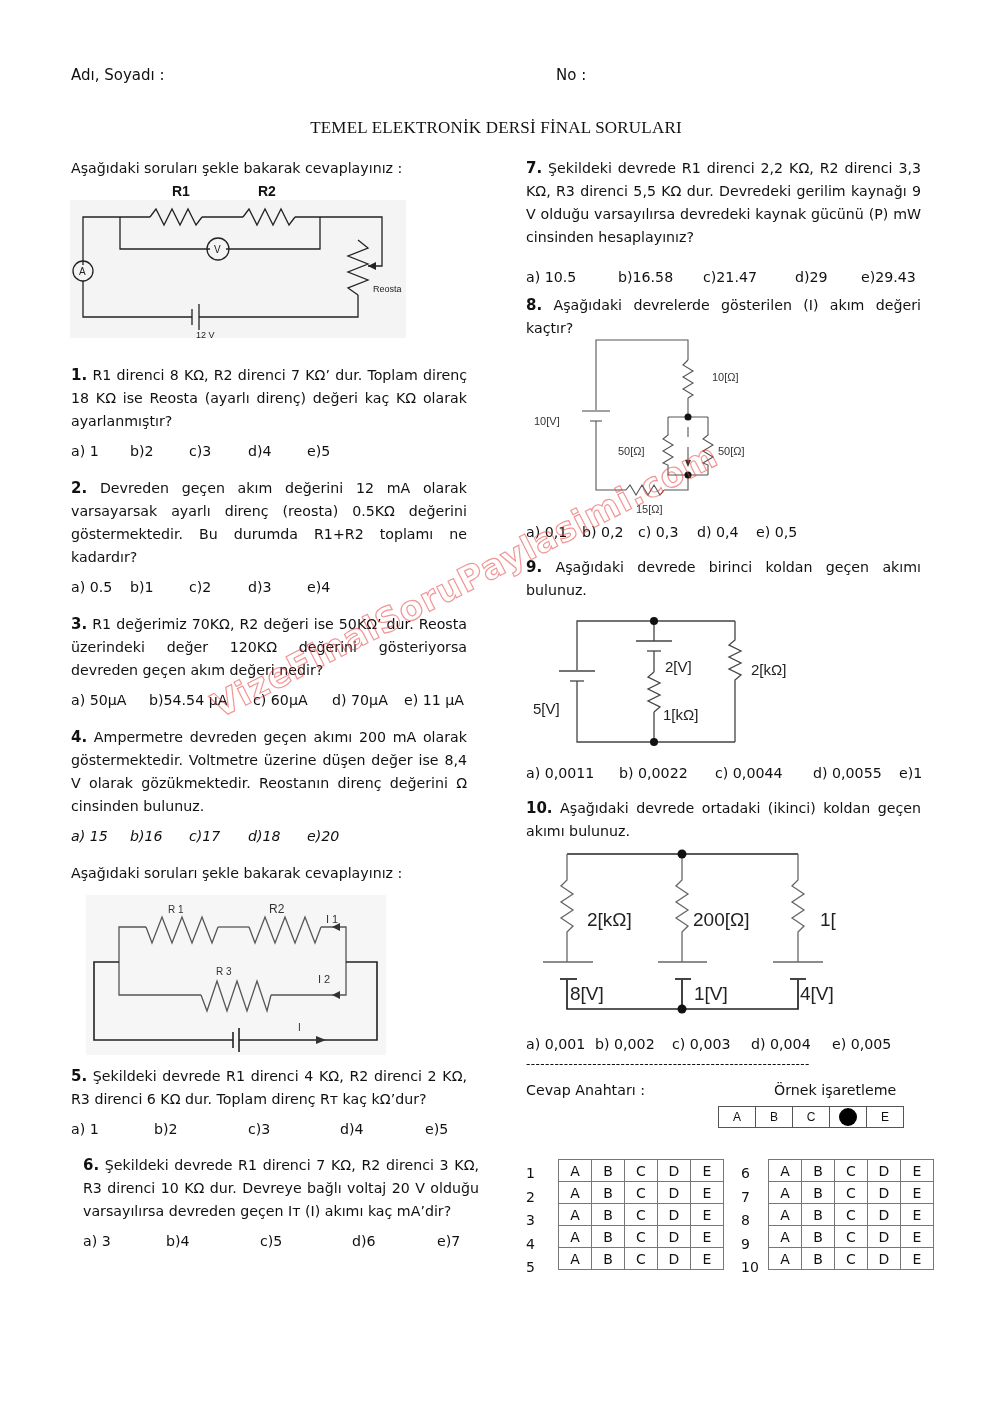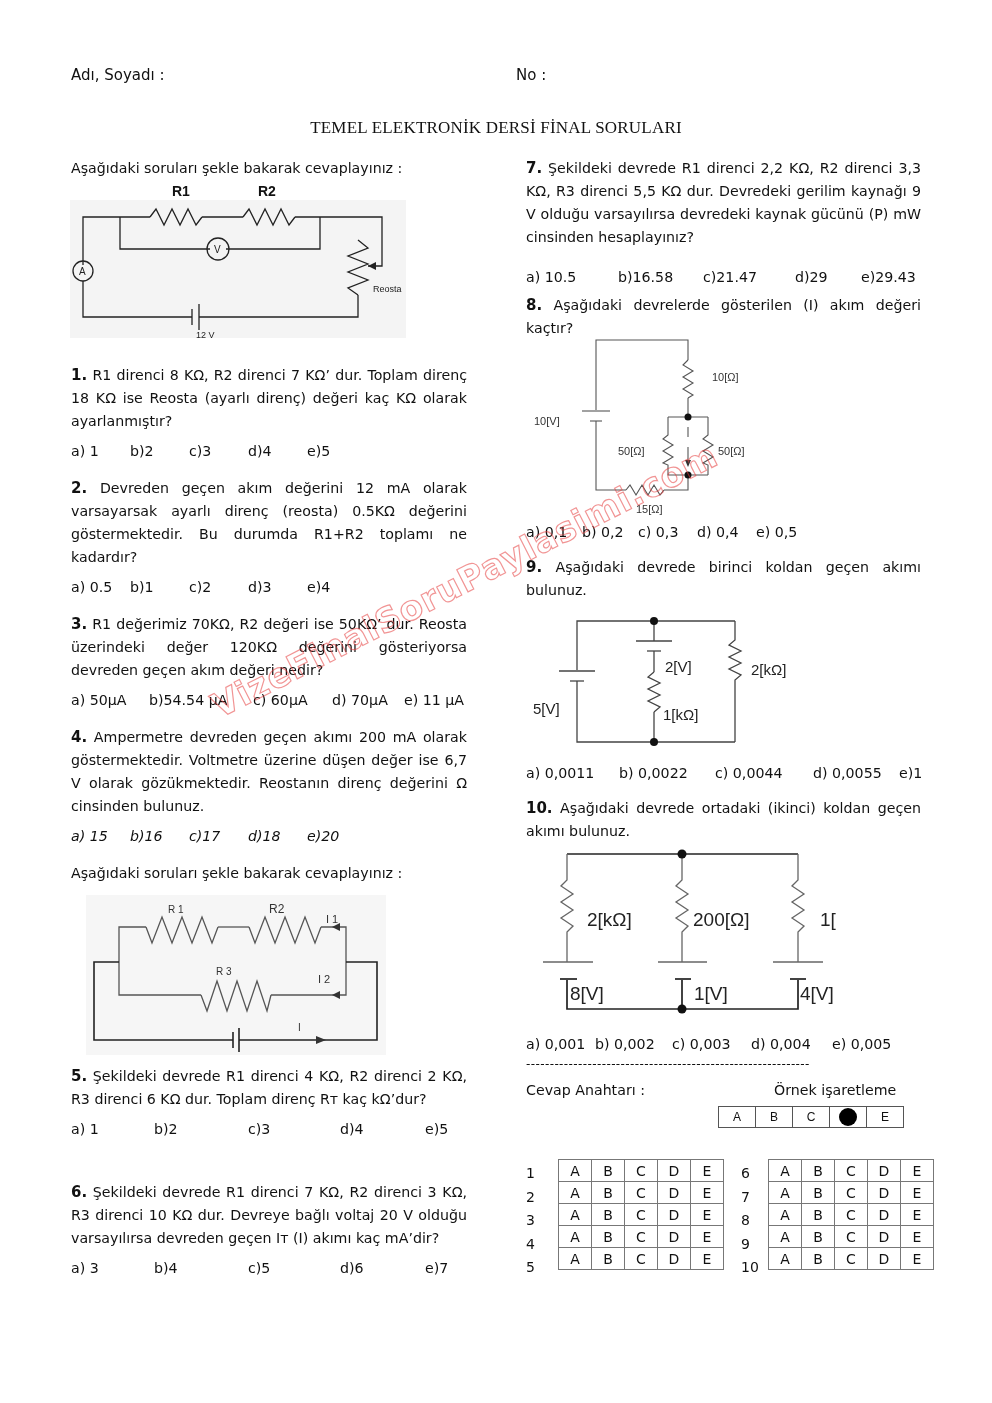--- a/index.html
+++ b/index.html
@@ -18,21 +18,21 @@
     -webkit-text-stroke:1.2px rgba(230,60,60,0.55);letter-spacing:1px;white-space:nowrap;pointer-events:none;}
   table.grid{border-collapse:collapse;}
   table.grid td{border:1.5px solid #777;width:32px;height:21px;text-align:center;font-size:14px;padding:0;}
   .sample td{border:1.5px solid #555;width:36px;height:20px;text-align:center;font-size:12px;font-family:"Liberation Sans",sans-serif;padding:0;}
   .dot{display:inline-block;width:18px;height:18px;border-radius:50%;background:#000;vertical-align:middle;}
 </style>
 </head>
 <body>
 
 <div class="abs hdr" style="left:71px;top:66px;">Adı, Soyadı :</div>
-<div class="abs hdr" style="left:516px;top:66px;">No :</div>
+<div class="abs hdr" style="left:556px;top:66px;">No :</div>
 <div class="abs title" style="left:0;width:992px;text-align:center;top:98px;">TEMEL ELEKTRONİK DERSİ FİNAL SORULARI</div>
 
 <div class="abs p" style="left:71px;top:157px;">Aşağıdaki soruları şekle bakarak cevaplayınız :</div>
 
 <div class="abs" style="left:68px;top:180px;width:340px;height:160px;">
   <svg width="340" height="160" viewBox="0 0 340 160">
     <rect x="2" y="20" width="336" height="138" fill="#f4f4f4"></rect>
     <text x="104" y="16" font-size="14" font-weight="bold" fill="#111">R1</text>
     <text x="190" y="16" font-size="14" font-weight="bold" fill="#111">R2</text>
     <g stroke="#222" stroke-width="1.3" fill="none">
@@ -86,21 +86,21 @@
   <div class="opts" style="margin-top:10px;">
     <span style="width:78px">a) 50µA</span>
     <span style="width:104px">b)54.54 µA</span>
     <span style="width:79px">c) 60µA</span>
     <span style="width:72px">d) 70µA</span>
     <span>e) 11 µA</span>
   </div>
 </div>
 
 <div class="abs" style="left:71px;top:726px;width:396px;">
-  <div class="p"><span class="qn">4.</span> <span>Ampermetre devreden geçen akımı 200 mA olarak göstermektedir. Voltmetre üzerine düşen değer ise 6,7 V olarak gözükmektedir. Reostanın direnç değerini Ω cinsinden bulunuz.</span></div>
+  <div class="p"><span class="qn">4.</span> <span>Ampermetre devreden geçen akımı 200 mA olarak göstermektedir. Voltmetre üzerine düşen değer ise 8,4 V olarak gözükmektedir. Reostanın direnç değerini Ω cinsinden bulunuz.</span></div>
   <div class="opts" style="margin-top:10px;font-style:italic;">
     <span style="width:59px">a) 15</span>
     <span style="width:59px">b)16</span>
     <span style="width:59px">c)17</span>
     <span style="width:59px">d)18</span>
     <span>e)20</span>
   </div>
 </div>
 
 <div class="abs p" style="left:71px;top:862px;">Aşağıdaki soruları şekle bakarak cevaplayınız :</div>
@@ -140,21 +140,21 @@
   <div class="p"><span class="qn">5.</span> <span>Şekildeki devrede R1 direnci 4 KΩ, R2 direnci 2 KΩ, R3 direnci 6 KΩ dur. Toplam direnç Rᴛ kaç kΩ’dur?</span></div>
   <div class="opts" style="margin-top:10px;">
     <span style="width:83px">a) 1</span>
     <span style="width:94px">b)2</span>
     <span style="width:92px">c)3</span>
     <span style="width:85px">d)4</span>
     <span>e)5</span>
   </div>
 </div>
 
-<div class="abs" style="left:71px;top:1154px;width:396px;margin-top:27px;">
+<div class="abs" style="left:83px;top:1154px;width:396px;">
   <div class="p"><span class="qn">6.</span> <span>Şekildeki devrede R1 direnci 7 KΩ, R2 direnci 3 KΩ, R3 direnci 10 KΩ dur. Devreye bağlı voltaj 20 V olduğu varsayılırsa devreden geçen Iᴛ (I) akımı kaç mA’dir?</span></div>
   <div class="opts" style="margin-top:10px;">
     <span style="width:83px">a) 3</span>
     <span style="width:94px">b)4</span>
     <span style="width:92px">c)5</span>
     <span style="width:85px">d)6</span>
     <span>e)7</span>
   </div>
 </div>
 

